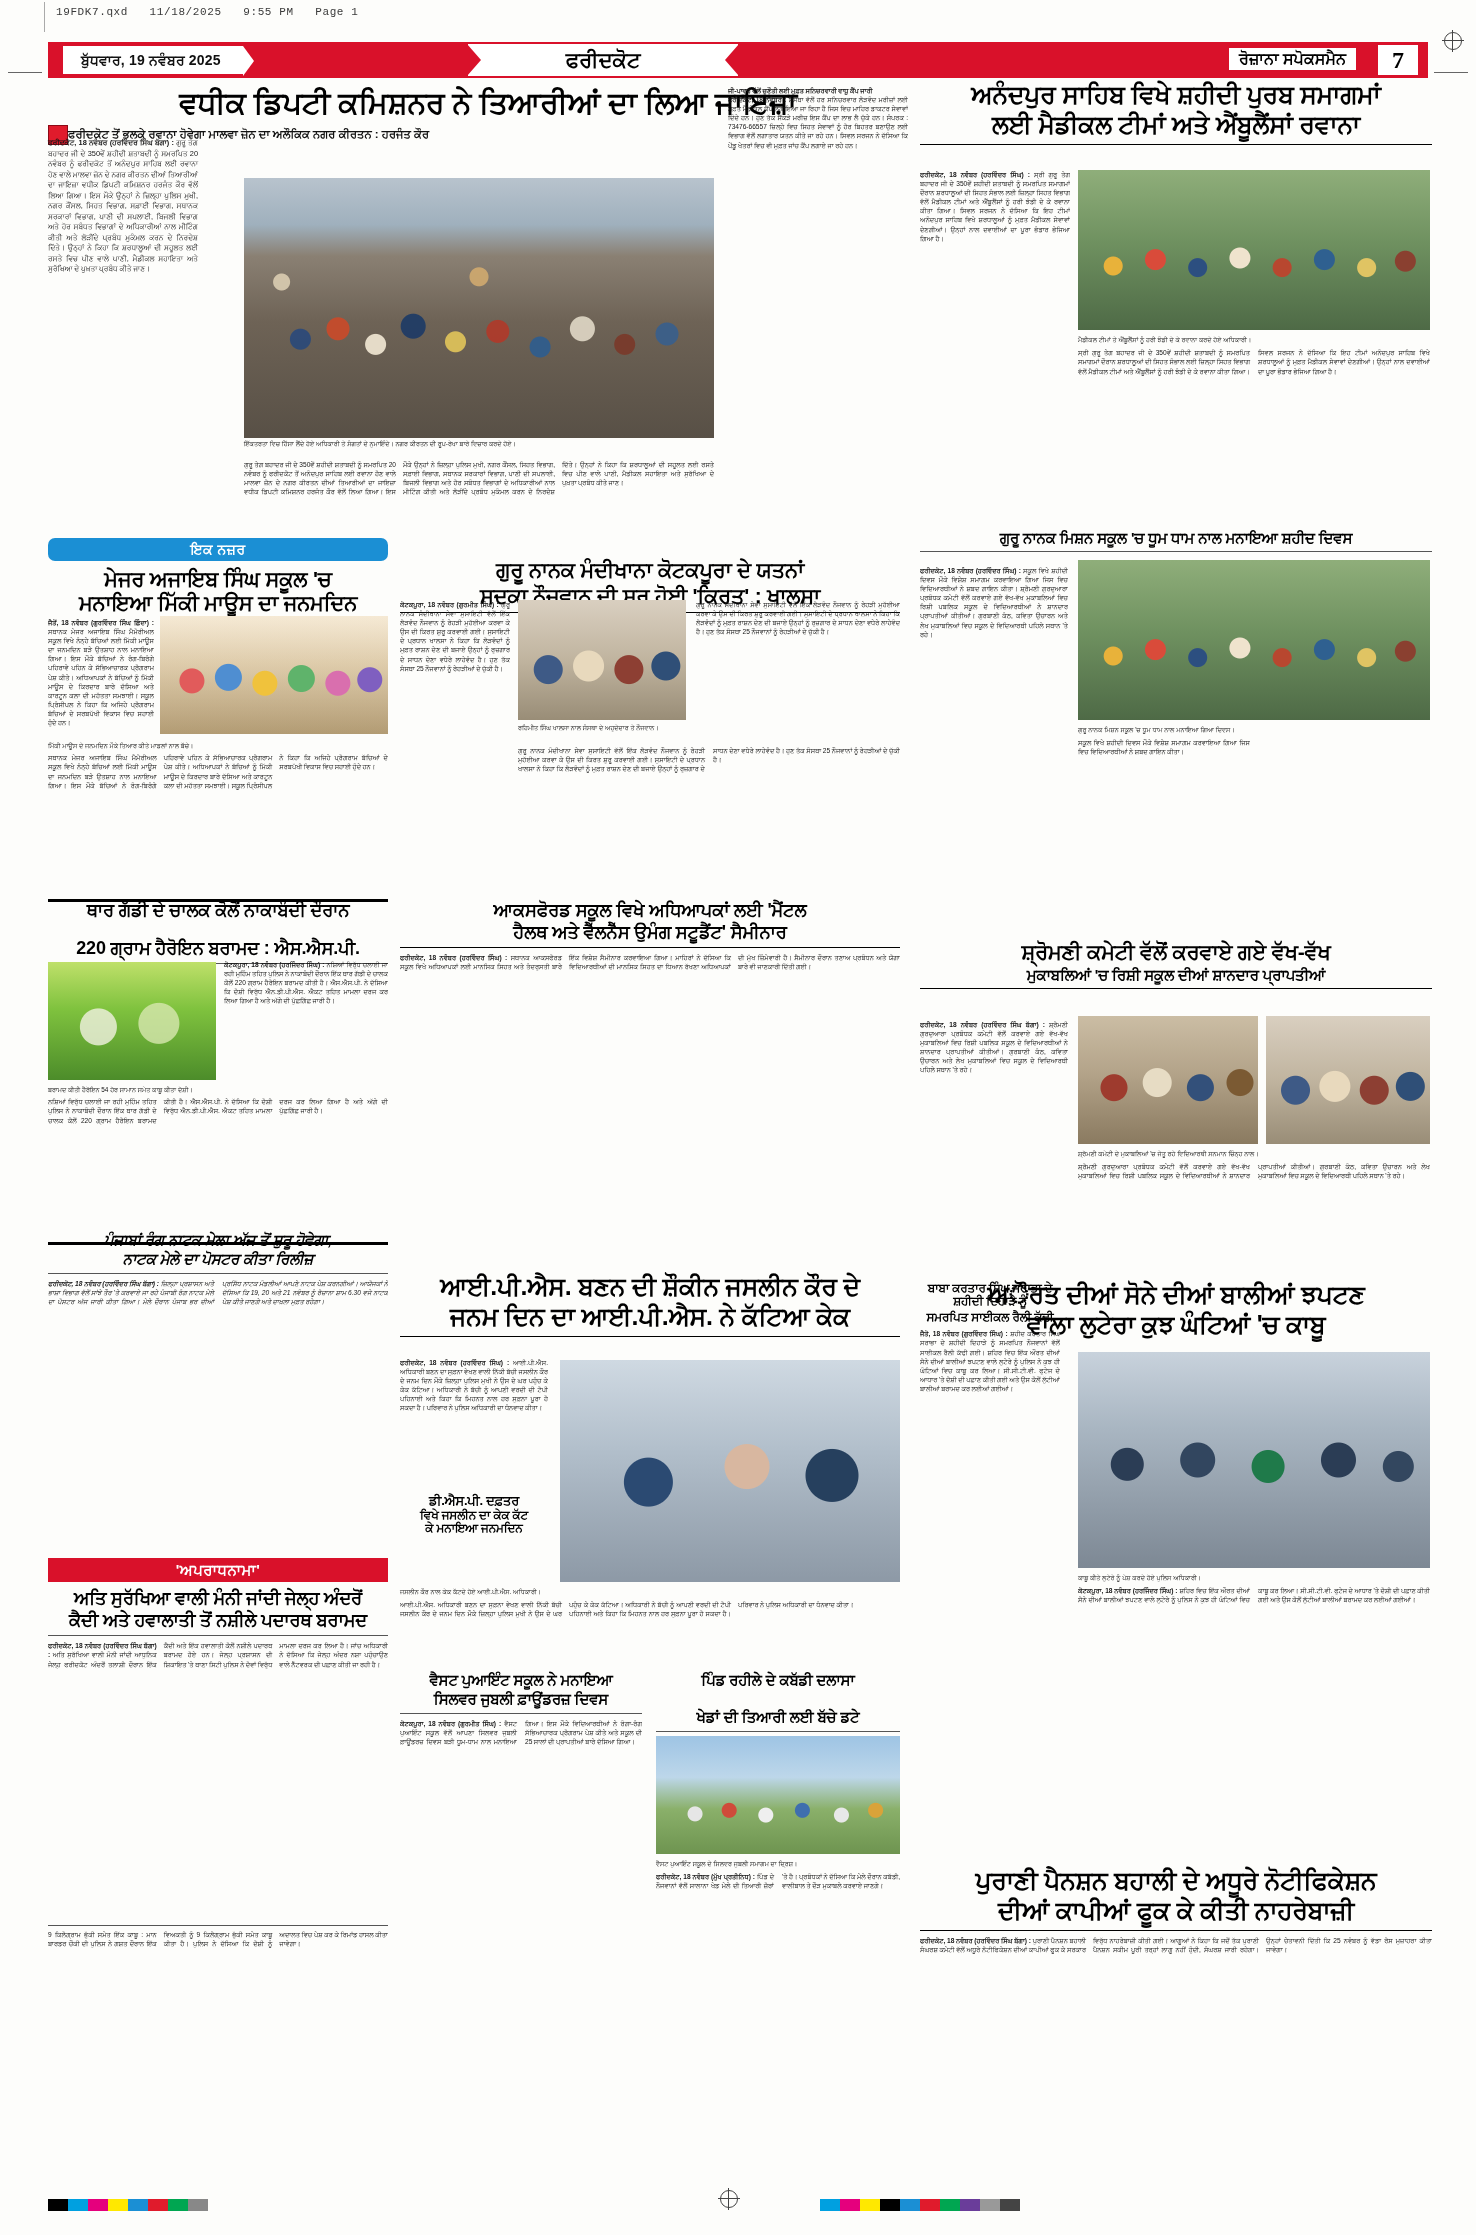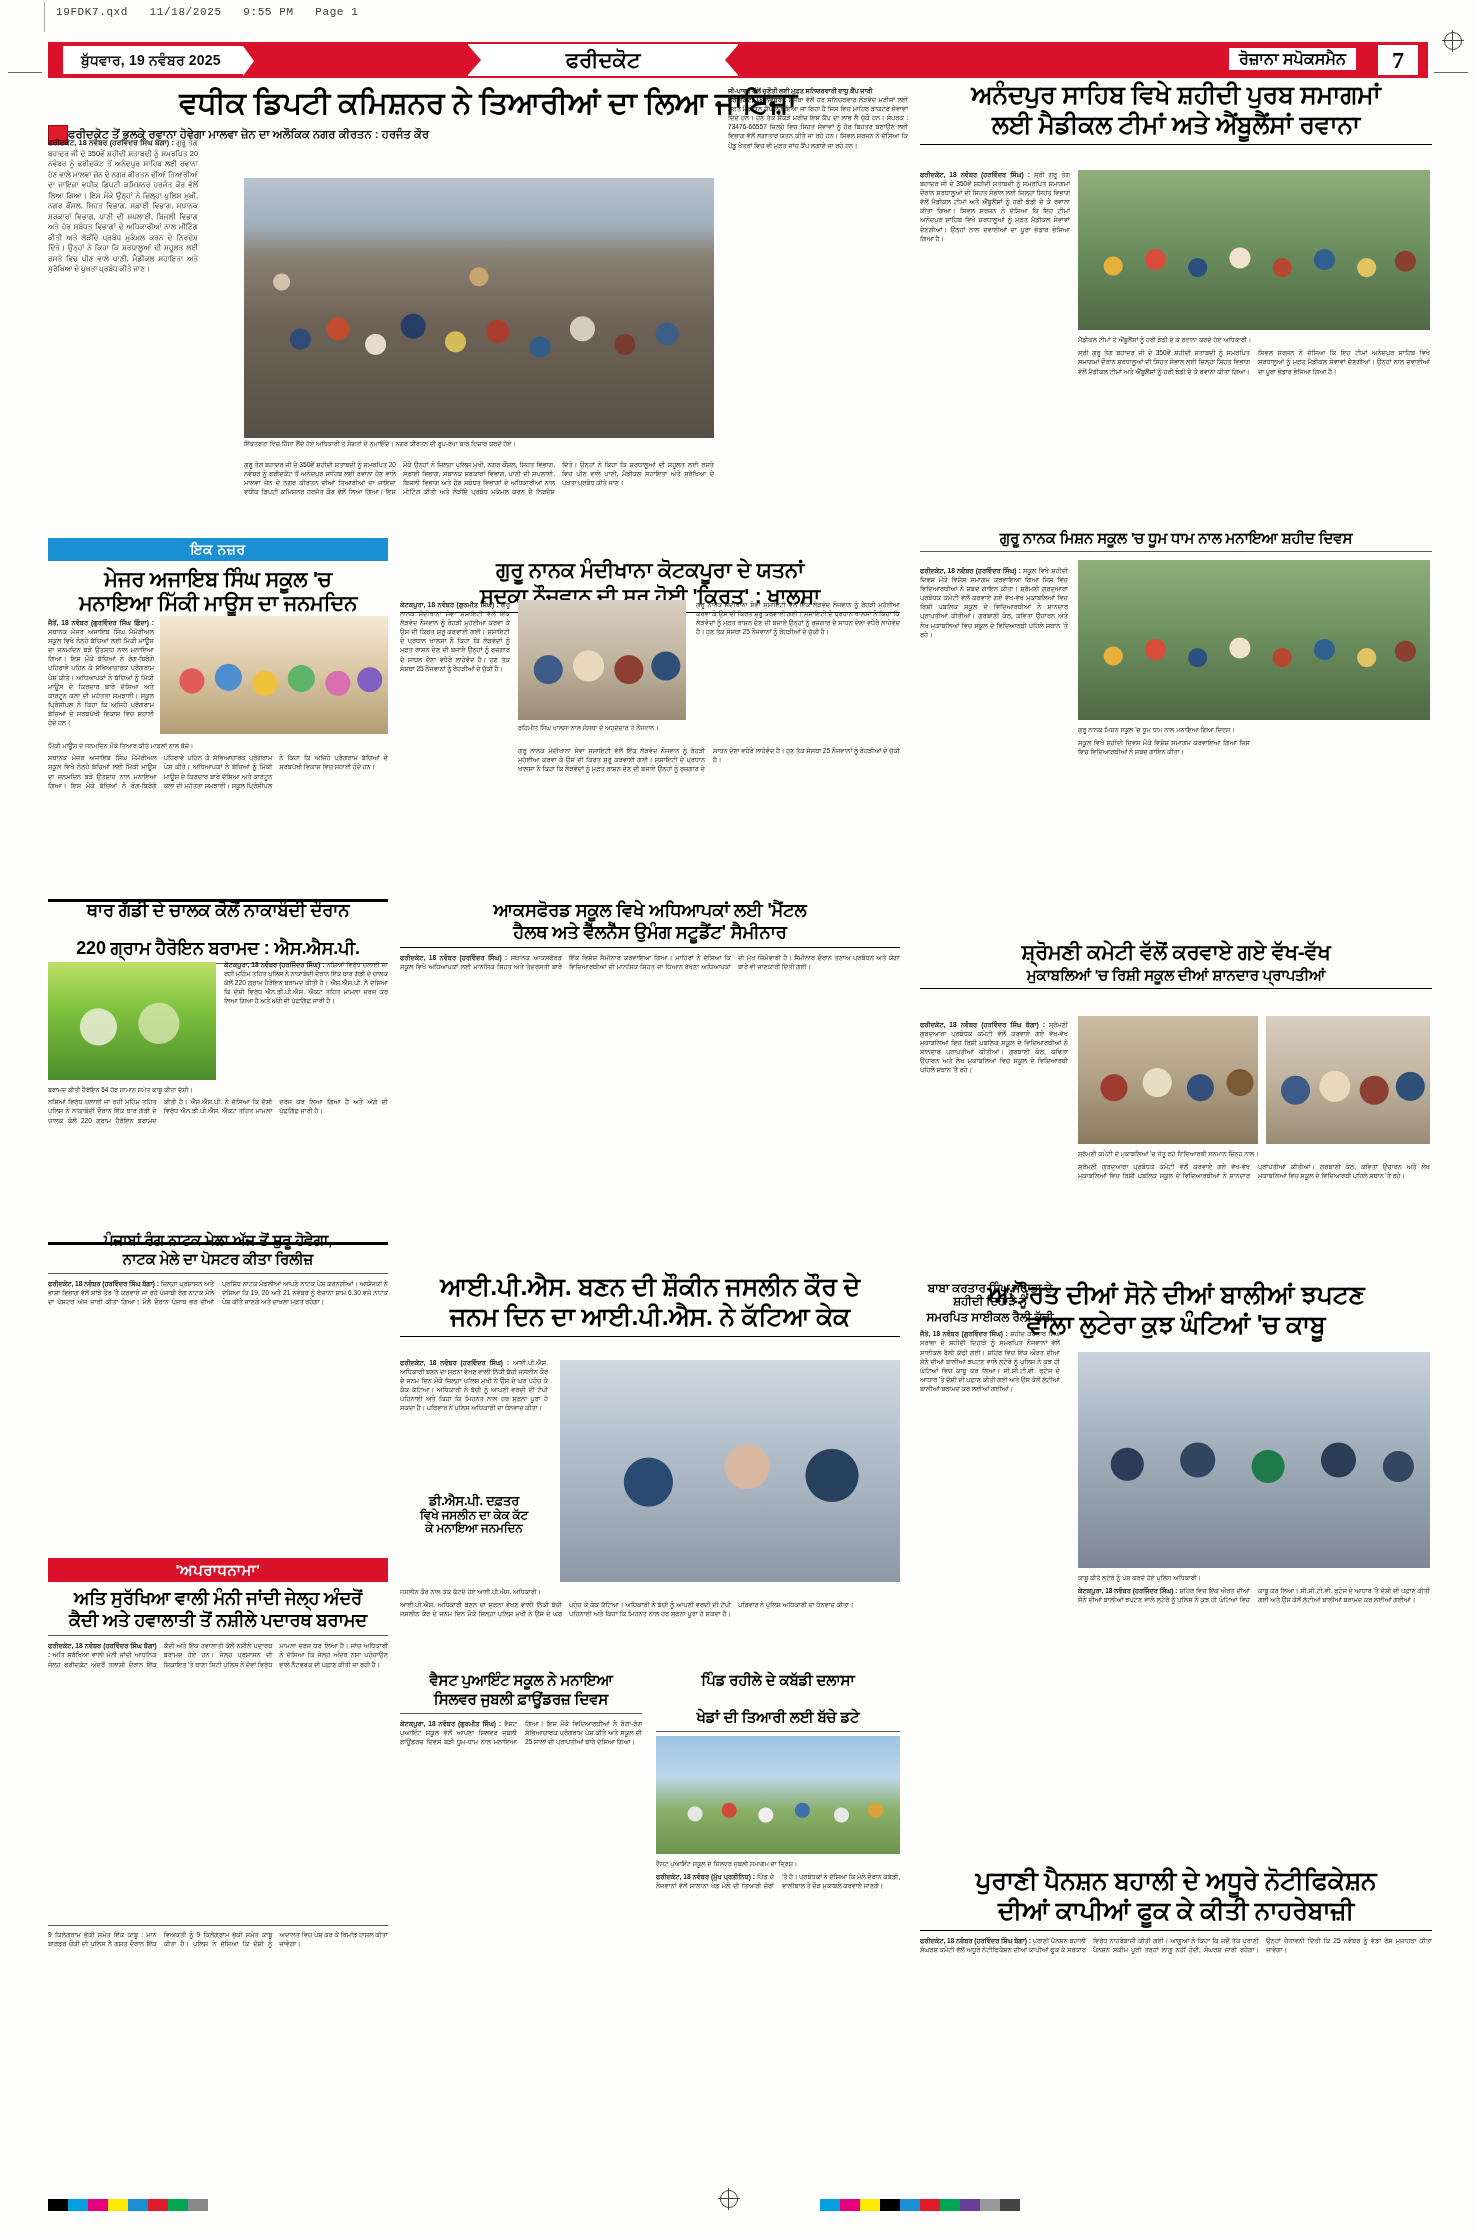--- a/index.html
+++ b/index.html
@@ -110,21 +110,21 @@
 
   .sub-red-row {
     display:flex; align-items:center; 
     margin-top:5px;
   }
   .red-square { width:20px; height:20px; background:#e01b2c; border:1px solid #8d0a16; flex:0 0 auto;}
   .sub-line { font-size:11.5px; font-weight:bold; color:#111; }
 
   .banner-blue {
     background:#1b8fd4; color:#fff; text-align:center;
-    font-size:14px; font-weight:bold; padding:3px 0; letter-spacing:.5px;
+    font-size:14px; font-weight:bold; padding:3px 0; letter-spacing:.5px;border-radius:7px;
   }
   .banner-red {
     background:#d9112a; color:#fff; text-align:center;
     font-size:15px; font-weight:bold; padding:3px 0; letter-spacing:.5px;
   }
 
   .rule { height:1px; background:#000; }
   .rule-thin { height:1px; background:#555; }
   .rule-thick { height:2.5px; background:#000; }
 
@@ -430,21 +430,21 @@
       <span>ਸ਼੍ਰੋਮਣੀ ਗੁਰਦੁਆਰਾ ਪ੍ਰਬੰਧਕ ਕਮੇਟੀ ਵੱਲੋਂ ਕਰਵਾਏ ਗਏ ਵੱਖ-ਵੱਖ ਮੁਕਾਬਲਿਆਂ ਵਿਚ ਰਿਸ਼ੀ ਪਬਲਿਕ ਸਕੂਲ ਦੇ ਵਿਦਿਆਰਥੀਆਂ ਨੇ ਸ਼ਾਨਦਾਰ ਪ੍ਰਾਪਤੀਆਂ ਕੀਤੀਆਂ। ਗੁਰਬਾਣੀ ਕੰਠ, ਕਵਿਤਾ ਉਚਾਰਨ ਅਤੇ ਲੇਖ ਮੁਕਾਬਲਿਆਂ ਵਿਚ ਸਕੂਲ ਦੇ ਵਿਦਿਆਰਥੀ ਪਹਿਲੇ ਸਥਾਨ 'ਤੇ ਰਹੇ।</span>
     </div>
   </div>
   <div class="photo ph-award" style="position:absolute; left:1078px; top:1016px; width:180px; height:128px;"></div>
   <div class="photo ph-indoor" style="position:absolute; left:1266px; top:1016px; width:164px; height:128px;"></div>
   <div class="col" style="left:1078px; top:1150px; width:352px;">
     <div class="photo-caption">ਸ਼੍ਰੋਮਣੀ ਕਮੇਟੀ ਦੇ ਮੁਕਾਬਲਿਆਂ 'ਚ ਜੇਤੂ ਰਹੇ ਵਿਦਿਆਰਥੀ ਸਨਮਾਨ ਚਿੰਨ੍ਹ ਨਾਲ।</div>
     <div class="body-text tiny two-col-text" style="margin-top:4px; height:100px; overflow:hidden;">ਸ਼੍ਰੋਮਣੀ ਗੁਰਦੁਆਰਾ ਪ੍ਰਬੰਧਕ ਕਮੇਟੀ ਵੱਲੋਂ ਕਰਵਾਏ ਗਏ ਵੱਖ-ਵੱਖ ਮੁਕਾਬਲਿਆਂ ਵਿਚ ਰਿਸ਼ੀ ਪਬਲਿਕ ਸਕੂਲ ਦੇ ਵਿਦਿਆਰਥੀਆਂ ਨੇ ਸ਼ਾਨਦਾਰ ਪ੍ਰਾਪਤੀਆਂ ਕੀਤੀਆਂ। ਗੁਰਬਾਣੀ ਕੰਠ, ਕਵਿਤਾ ਉਚਾਰਨ ਅਤੇ ਲੇਖ ਮੁਕਾਬਲਿਆਂ ਵਿਚ ਸਕੂਲ ਦੇ ਵਿਦਿਆਰਥੀ ਪਹਿਲੇ ਸਥਾਨ 'ਤੇ ਰਹੇ।</div>
   </div>
 
-  <div class="col" style="left:48px; top:1232px; width:340px;">
+  <div class="col" style="left:48px; top:1232px; width:340px;font-style:italic;">
     <div class="hl hl-xs">ਪੰਜਾਬਾਂ ਰੰਗ ਨਾਟਕ ਮੇਲਾ ਅੱਜ ਤੋਂ ਸ਼ੁਰੂ ਹੋਵੇਗਾ,</div>
     <div class="hl hl-xs" style="margin-top:2px;">ਨਾਟਕ ਮੇਲੇ ਦਾ ਪੋਸਟਰ ਕੀਤਾ ਰਿਲੀਜ਼</div>
     <div class="rule-thin" style="margin-top:5px;"></div>
     <div class="body-text tiny two-col-text" style="margin-top:5px; height:290px; overflow:hidden;">
       <span class="dateline">ਫਰੀਦਕੋਟ, 18 ਨਵੰਬਰ (ਹਰਵਿੰਦਰ ਸਿੰਘ ਬੱਗਾ) :</span>
       <span>ਜ਼ਿਲ੍ਹਾ ਪ੍ਰਸ਼ਾਸਨ ਅਤੇ ਭਾਸ਼ਾ ਵਿਭਾਗ ਵੱਲੋਂ ਸਾਂਝੇ ਤੌਰ 'ਤੇ ਕਰਵਾਏ ਜਾ ਰਹੇ ਪੰਜਾਬੀ ਰੰਗ ਨਾਟਕ ਮੇਲੇ ਦਾ ਪੋਸਟਰ ਅੱਜ ਜਾਰੀ ਕੀਤਾ ਗਿਆ। ਮੇਲੇ ਦੌਰਾਨ ਪੰਜਾਬ ਭਰ ਦੀਆਂ ਪ੍ਰਸਿੱਧ ਨਾਟਕ ਮੰਡਲੀਆਂ ਆਪਣੇ ਨਾਟਕ ਪੇਸ਼ ਕਰਨਗੀਆਂ। ਆਯੋਜਕਾਂ ਨੇ ਦੱਸਿਆ ਕਿ 19, 20 ਅਤੇ 21 ਨਵੰਬਰ ਨੂੰ ਰੋਜ਼ਾਨਾ ਸ਼ਾਮ 6.30 ਵਜੇ ਨਾਟਕ ਪੇਸ਼ ਕੀਤੇ ਜਾਣਗੇ ਅਤੇ ਦਾਖ਼ਲਾ ਮੁਫ਼ਤ ਰਹੇਗਾ।</span>
     </div>
   </div>
 
   <div class="col" style="left:400px; top:1272px; width:500px;">

